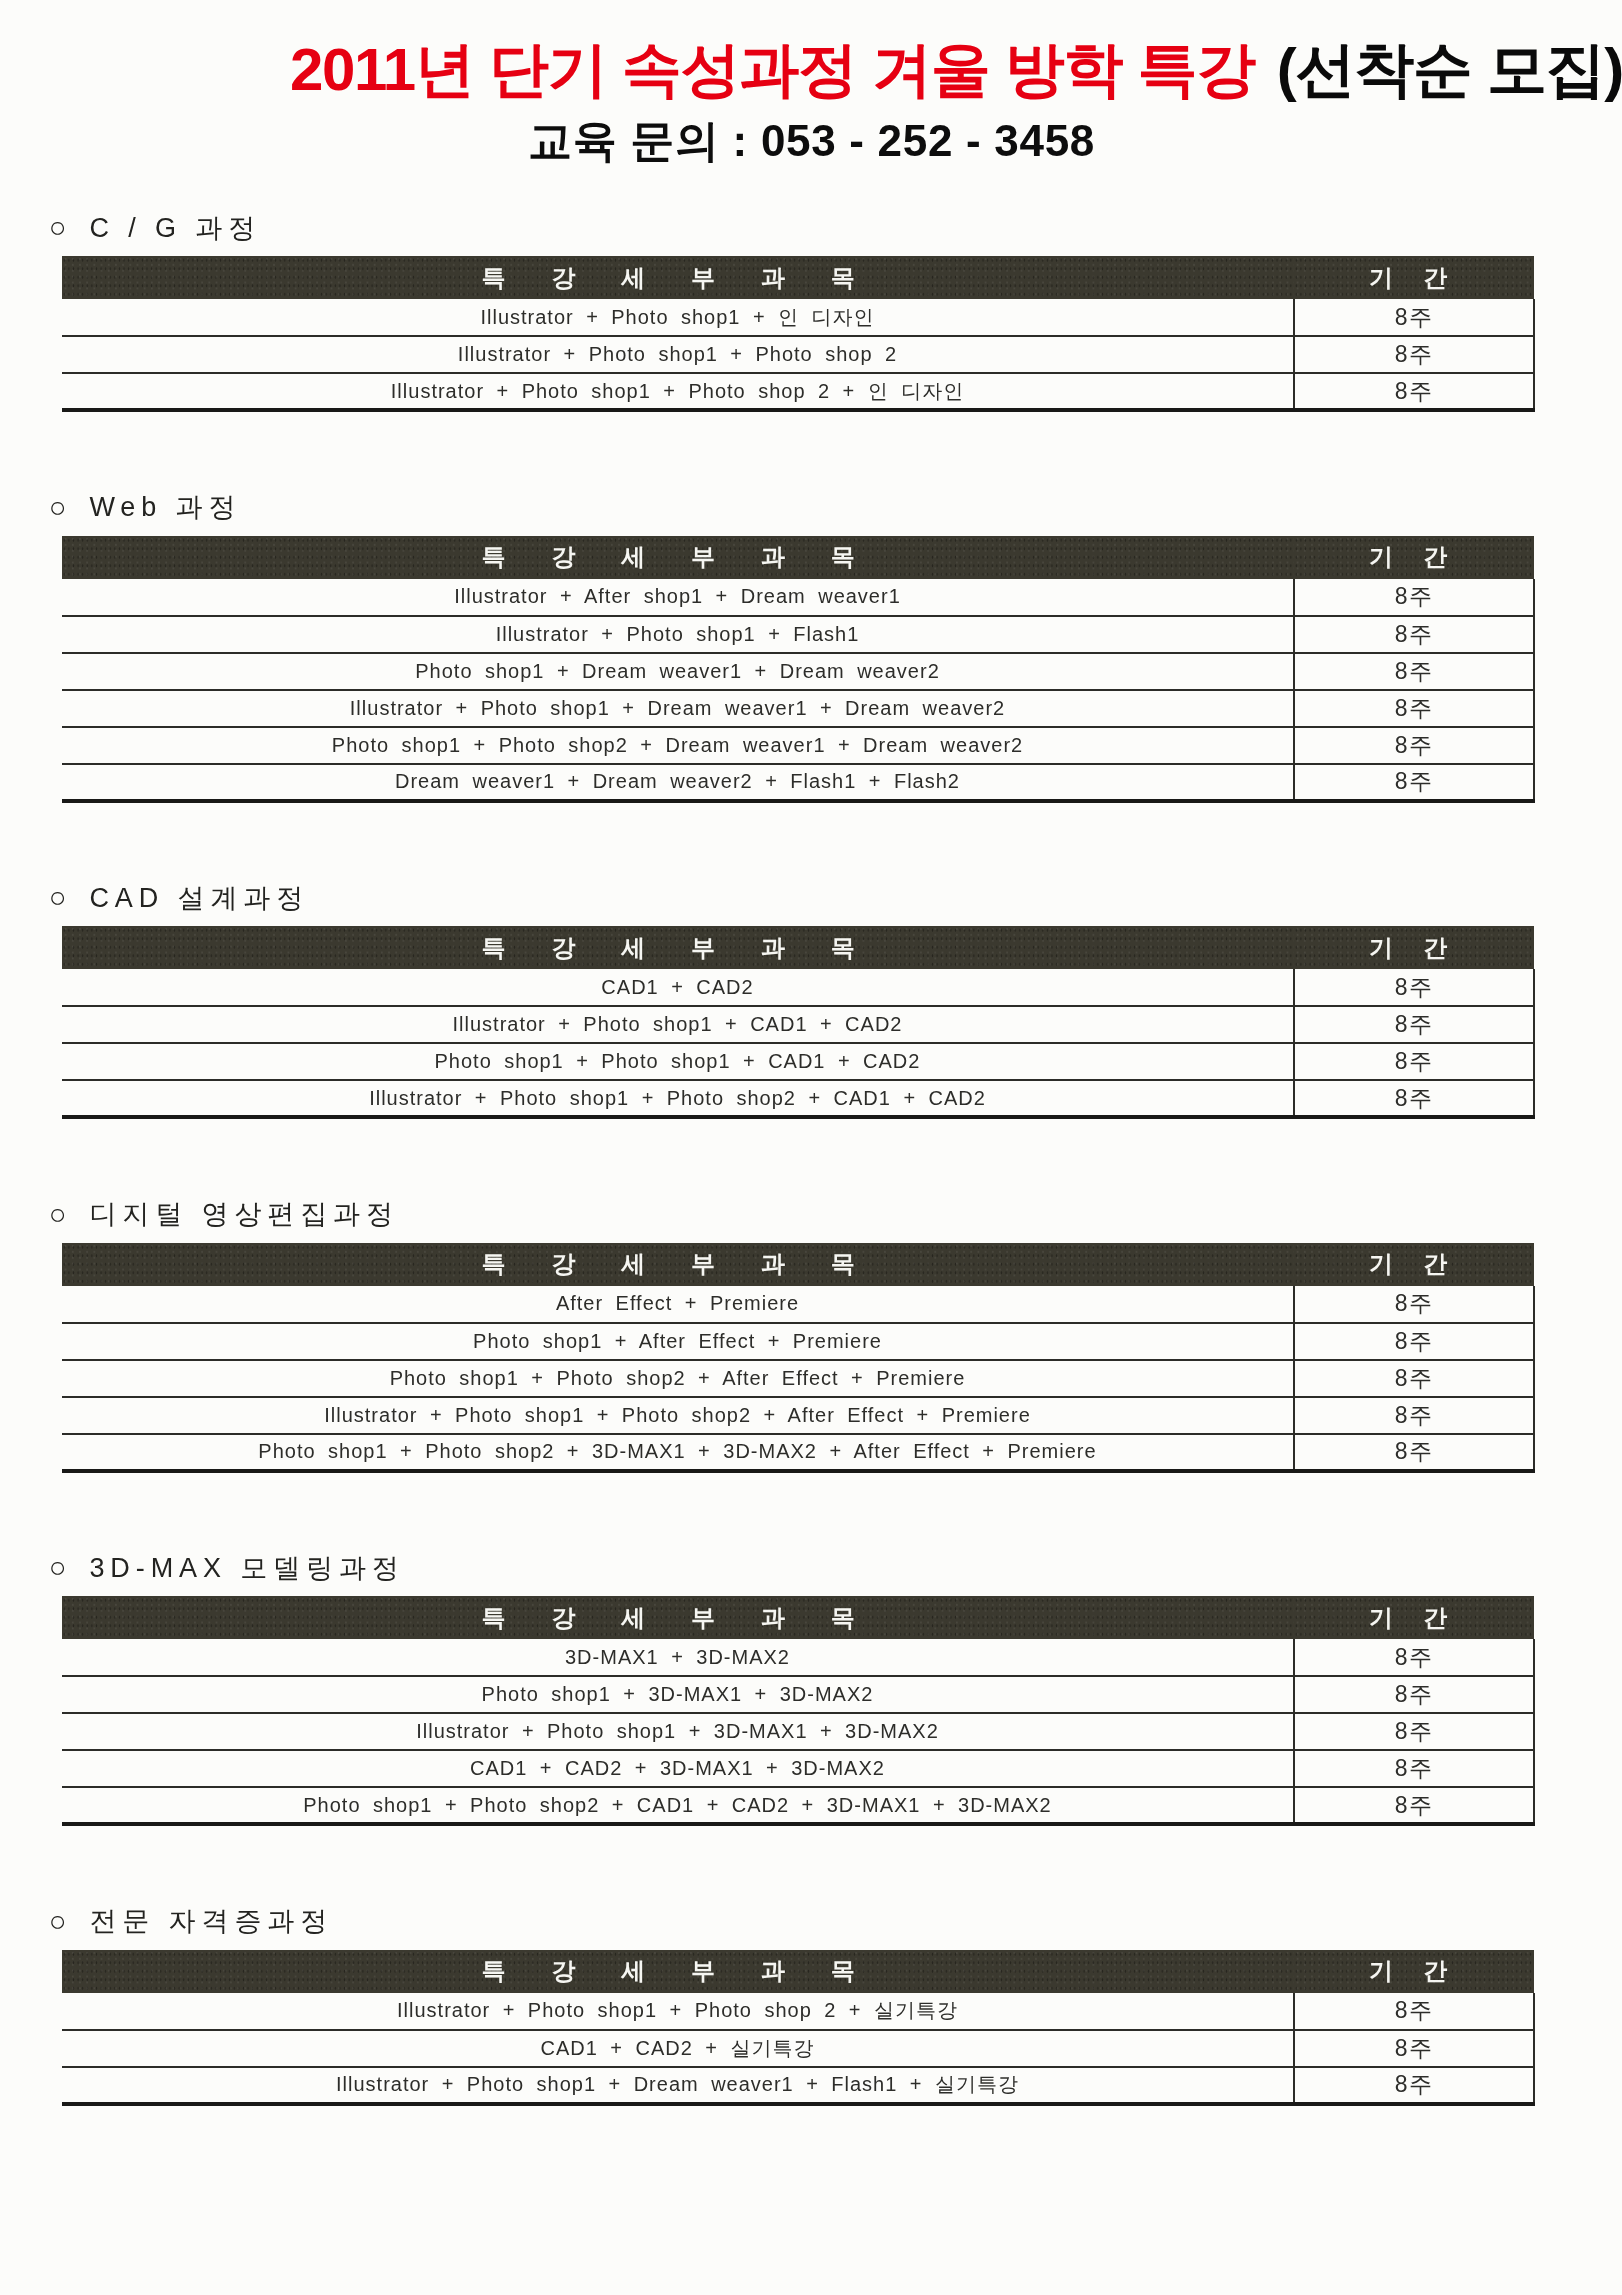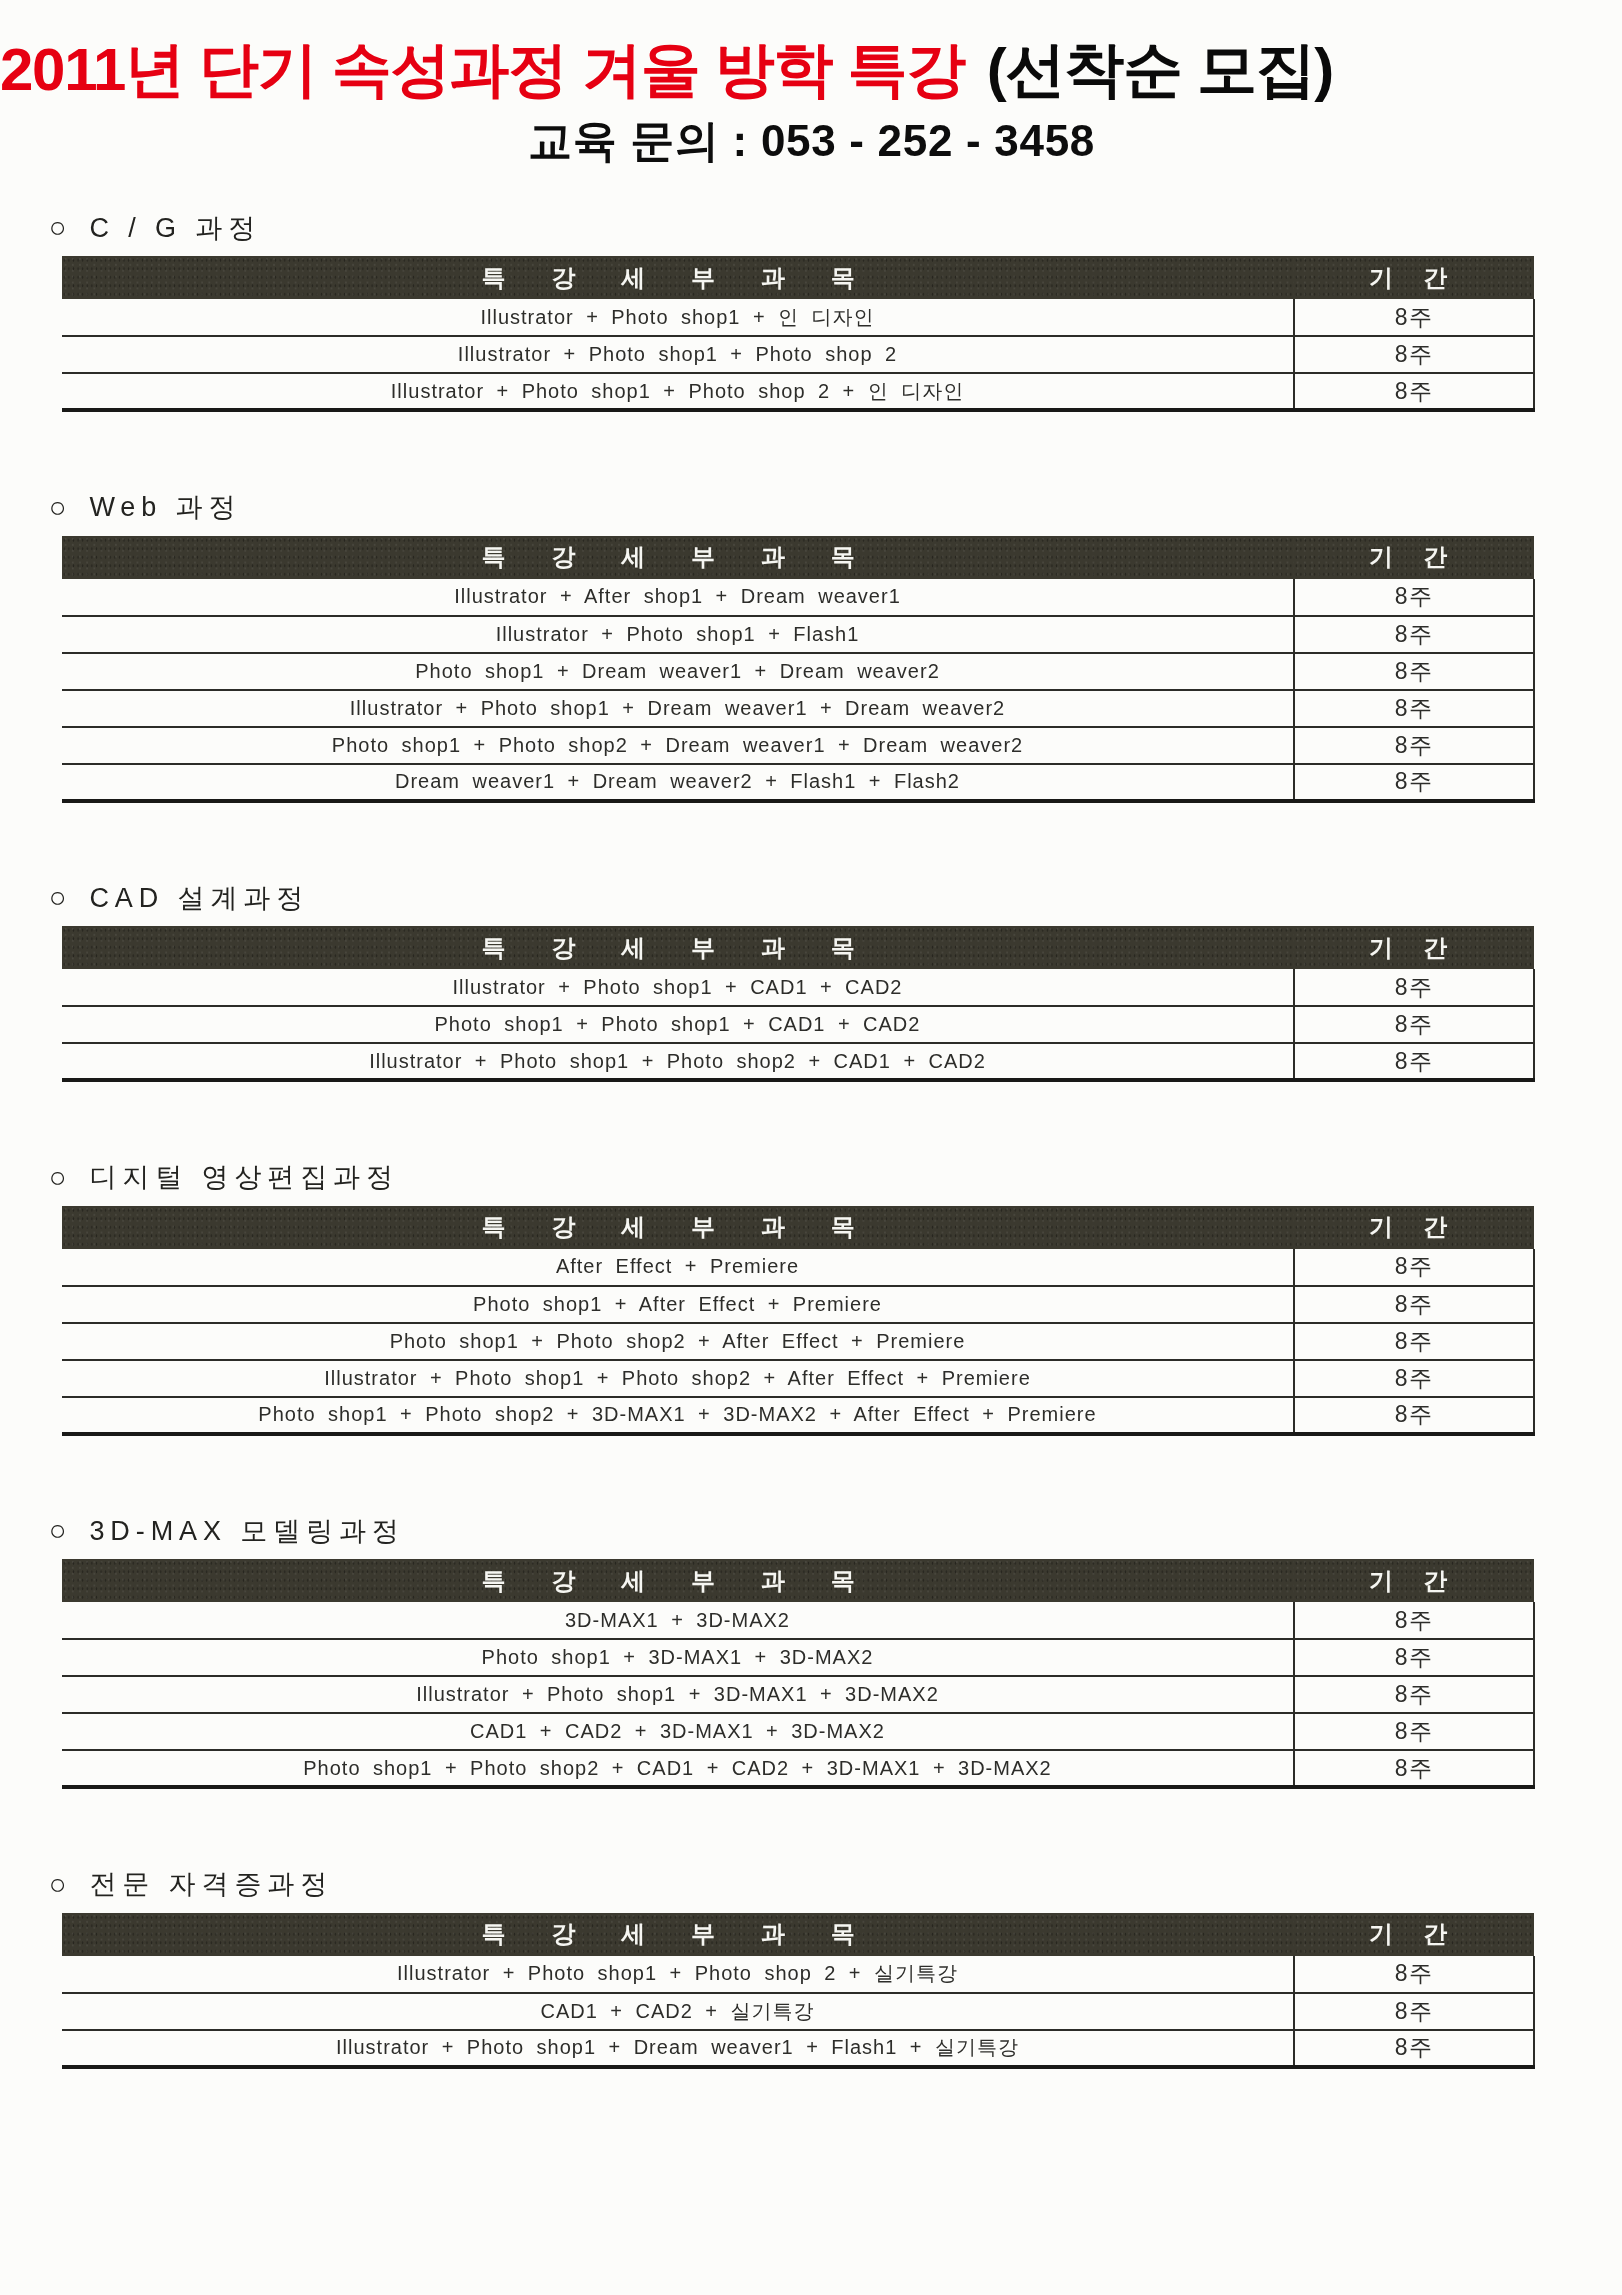--- a/index.html
+++ b/index.html
@@ -16,21 +16,21 @@
     font-family:"Liberation Sans", sans-serif;
   }
   body{
     min-height:2295px;
     background:var(--paper);
     padding-top:34px;
     overflow:hidden;
   }
   
   .title-line{
-    text-align:left;
+    text-align:right;
     font-weight:bold;
     font-size:60px;
     letter-spacing:-1.3px;
     line-height:1.2;
     white-space:nowrap;
   }
   .title-red{ color:var(--accent-red); }
   .title-black{ color:#0a0a0a; margin-left:6.5px; }
   .subtitle{
     text-align:center;
@@ -197,20 +197,24 @@
       <span class="heading-text">CAD 설계과정</span>
     </div>
     <table class="course-table">
       <thead>
         <tr class="header-row">
           <th class="subject-col">특 강 세 부 과 목</th>
           <th class="period-col">기 간</th>
         </tr>
       </thead>
       <tbody>
+  <tr class="course-row">
+    <td class="subject-cell">CAD1 + CAD2</td>
+    <td class="period-cell">8주</td>
+  </tr>
 
   <tr class="course-row">
     <td class="subject-cell">Illustrator + Photo shop1 + CAD1 + CAD2</td>
     <td class="period-cell">8주</td>
   </tr>
 
   <tr class="course-row">
     <td class="subject-cell">Photo shop1 + Photo shop1 + CAD1 + CAD2</td>
     <td class="period-cell">8주</td>
   </tr>

